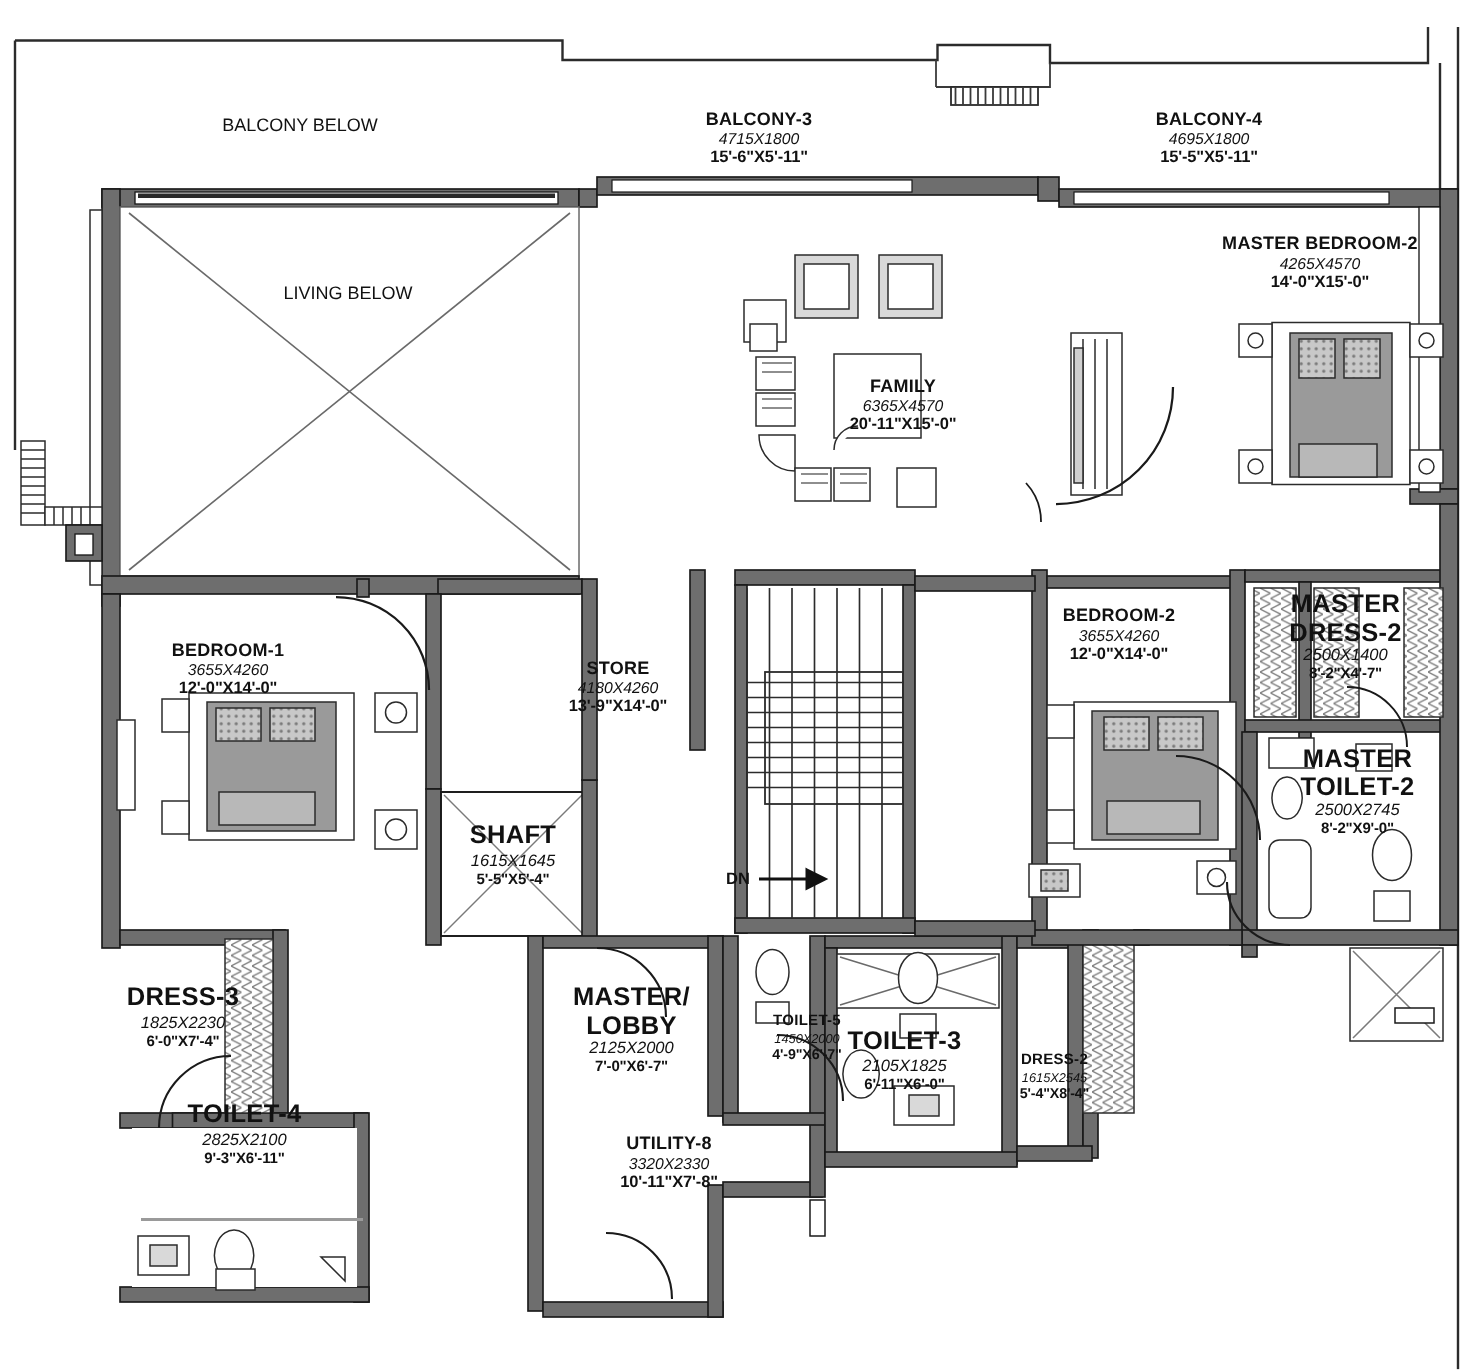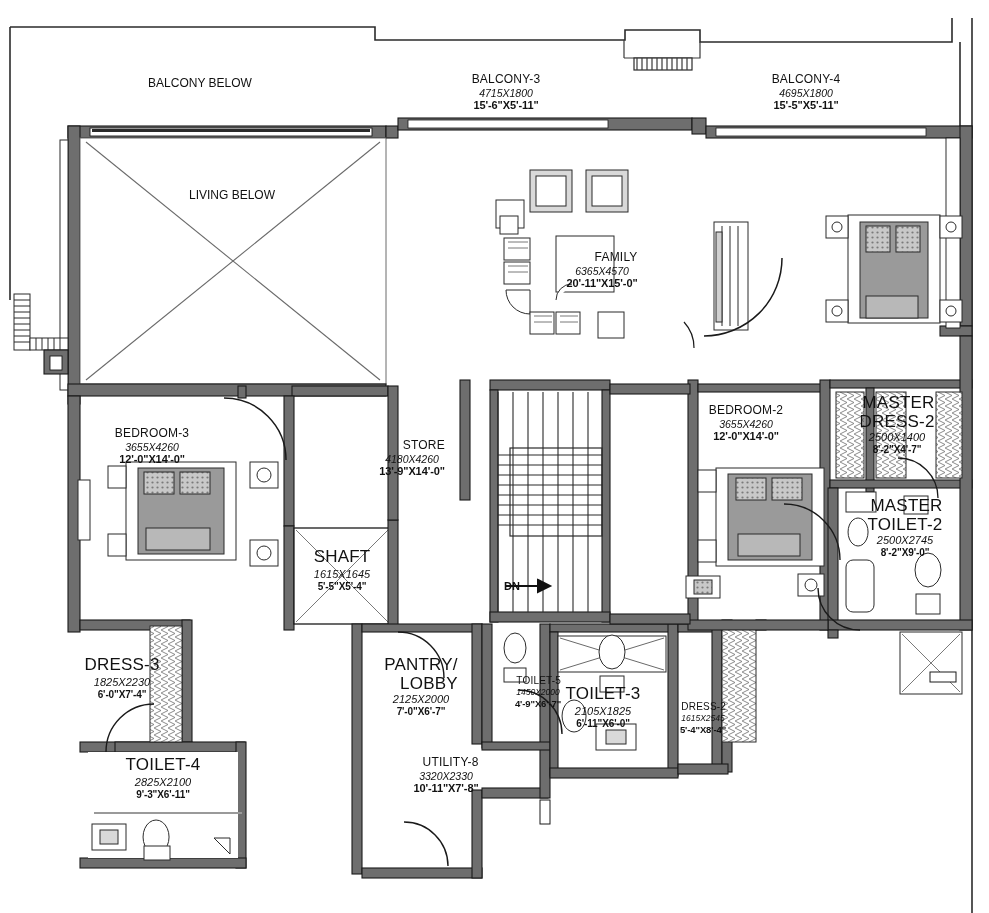--- a/index.html
+++ b/index.html
@@ -30,22 +30,21 @@
     text-align: center;
     color: #111111;
     line-height: 1.22;
     white-space: nowrap;
     pointer-events: none;
     transform: translateX(-50%);
   }
   .room-label .rl-name {
     font-size: 12px;
     letter-spacing: 0.2px;
-    font-weight: 400;
-    text-align: right;
+    font-weight: 700;
   }
   .room-label .rl-name.two-line { line-height: 1.12; }
   .room-label .rl-mm {
     font-size: 10.5px;
     letter-spacing: 0px;
     font-style: italic;
   }
   .room-label .rl-ft {
     font-size: 11px;
     font-weight: 700;
@@ -386,29 +385,34 @@
   <div class="room-label" style="left:806px; top:72px;">
     <div class="rl-name">BALCONY-4</div>
     <div class="rl-mm">4695X1800</div>
     <div class="rl-ft">15'-5"X5'-11"</div>
   </div>
 
   <div class="plain-label" style="left:232px; top:188px;text-align:center;">
     <span>LIVING BELOW</span>
   </div>
 
+  <div class="room-label" style="left:880px; top:155px;">
+    <div class="rl-name">MASTER BEDROOM-2</div>
+    <div class="rl-mm">4265X4570</div>
+    <div class="rl-ft">14'-0"X15'-0"</div>
+  </div>
 
   <div class="room-label" style="left:602px; top:250px;">
     <div class="rl-name">FAMILY</div>
     <div class="rl-mm">6365X4570</div>
     <div class="rl-ft">20'-11"X15'-0"</div>
   </div>
 
   <div class="room-label" style="left:152px; top:426px;">
-    <div class="rl-name">BEDROOM-3</div>
+    <div class="rl-name">BEDROOM-1</div>
     <div class="rl-mm">3655X4260</div>
     <div class="rl-ft">12'-0"X14'-0"</div>
   </div>
 
   <div class="room-label" style="left:412px; top:438px;">
     <div class="rl-name">STORE</div>
     <div class="rl-mm">4180X4260</div>
     <div class="rl-ft">13'-9"X14'-0"</div>
   </div>
 
@@ -438,21 +442,21 @@
     <div class="rl-ft">5'-5"X5'-4"</div>
   </div>
 
   <div class="room-label label-sm" style="left:122px; top:655px;">
     <div class="rl-name">DRESS-3</div>
     <div class="rl-mm">1825X2230</div>
     <div class="rl-ft">6'-0"X7'-4"</div>
   </div>
 
   <div class="room-label label-sm" style="left:421px; top:655px;">
-    <div class="rl-name two-line">PANTRY/</div>
+    <div class="rl-name two-line">MASTER/</div>
     <div class="rl-name two-line">LOBBY</div>
     <div class="rl-mm">2125X2000</div>
     <div class="rl-ft">7'-0"X6'-7"</div>
   </div>
 
   <div class="room-label label-xs" style="left:514px; top:675px;padding-left:48px;">
     <div class="rl-name">TOILET-5</div>
     <div class="rl-mm">1450X2000</div>
     <div class="rl-ft">4'-9"X6'-7"</div>
   </div>
@@ -462,29 +466,29 @@
     <div class="rl-mm">2105X1825</div>
     <div class="rl-ft">6'-11"X6'-0"</div>
   </div>
 
   <div class="room-label label-xs" style="left:703px; top:701px;">
     <div class="rl-name">DRESS-2</div>
     <div class="rl-mm">1615X2545</div>
     <div class="rl-ft">5'-4"X8'-4"</div>
   </div>
 
-  <div class="room-label label-sm" style="left:163px; top:755px;">
+  <div class="room-label label-sm" style="left:163px; top:733px;">
     <div class="rl-name">TOILET-4</div>
     <div class="rl-mm">2825X2100</div>
     <div class="rl-ft">9'-3"X6'-11"</div>
   </div>
 
   <div class="room-label" style="left:446px; top:755px;">
     <div class="rl-name">UTILITY-8</div>
     <div class="rl-mm">3320X2330</div>
     <div class="rl-ft">10'-11"X7'-8"</div>
   </div>
 
-  <div class="dn-label" style="left:504px; top:580px;">
+  <div class="dn-label" style="left:484px; top:580px;">
     <span>DN</span>
   </div>
 
 </div>
 
 </body></html>

